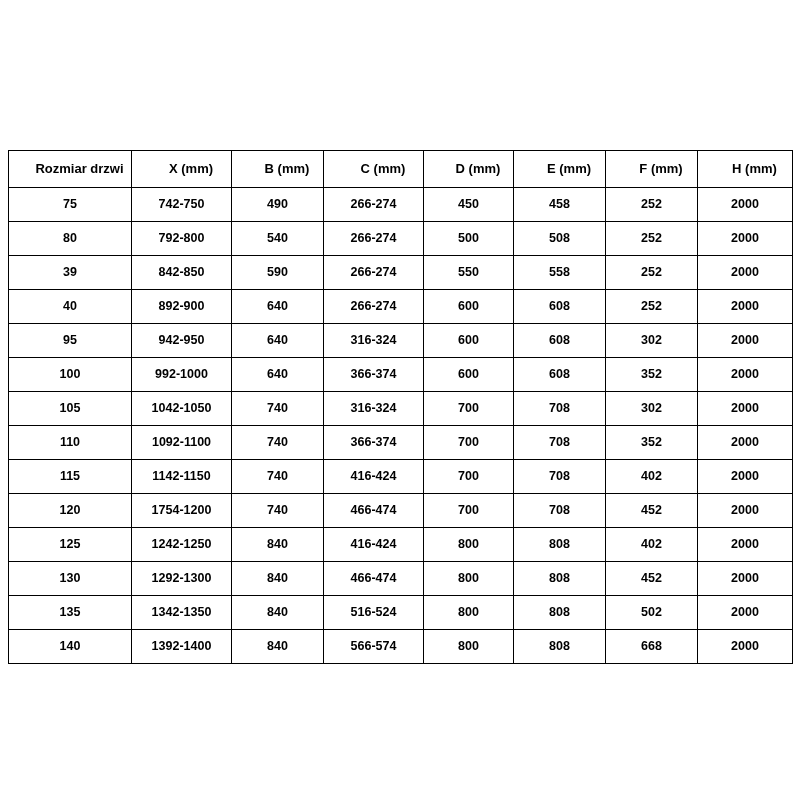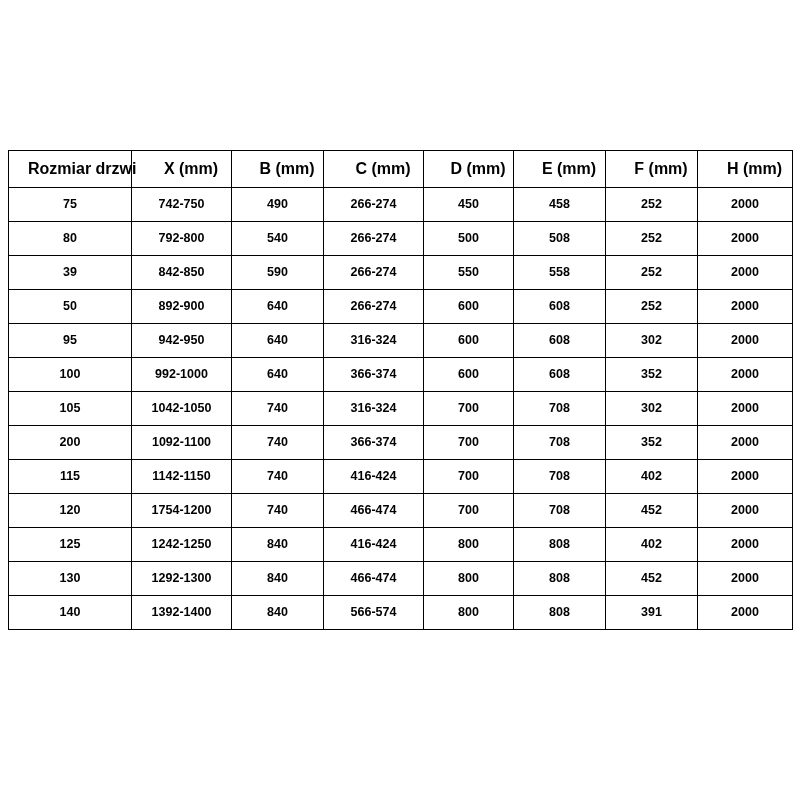--- a/index.html
+++ b/index.html
@@ -33,21 +33,21 @@
     vertical-align: middle;
     font-size: 12.5px;
     font-weight: bold;
     height: 33px;
     padding: 0;
     line-height: 1.1;
     white-space: nowrap;
   }
   table.size-table th {
     height: 36px;
-    font-size: 16px;
+    font-size: 13px;
     padding-left: 19px;
   }
   
   col.c0 { width: 123px; }
   col.c1 { width: 100px; }
   col.c2 { width: 92px; }
   col.c3 { width: 100px; }
   col.c4 { width: 90px; }
   col.c5 { width: 92px; }
   col.c6 { width: 92px; }
@@ -105,21 +105,21 @@
         <td>39</td>
         <td>842-850</td>
         <td>590</td>
         <td>266-274</td>
         <td>550</td>
         <td>558</td>
         <td>252</td>
         <td>2000</td>
       </tr>
       <tr>
-        <td>50</td>
+        <td>40</td>
         <td>892-900</td>
         <td>640</td>
         <td>266-274</td>
         <td>600</td>
         <td>608</td>
         <td>252</td>
         <td>2000</td>
       </tr>
       <tr>
         <td>95</td>
@@ -145,21 +145,21 @@
         <td>105</td>
         <td>1042-1050</td>
         <td>740</td>
         <td>316-324</td>
         <td>700</td>
         <td>708</td>
         <td>302</td>
         <td>2000</td>
       </tr>
       <tr>
-        <td>200</td>
+        <td>110</td>
         <td>1092-1100</td>
         <td>740</td>
         <td>366-374</td>
         <td>700</td>
         <td>708</td>
         <td>352</td>
         <td>2000</td>
       </tr>
       <tr>
         <td>115</td>
@@ -195,24 +195,34 @@
         <td>130</td>
         <td>1292-1300</td>
         <td>840</td>
         <td>466-474</td>
         <td>800</td>
         <td>808</td>
         <td>452</td>
         <td>2000</td>
       </tr>
       <tr>
+        <td>135</td>
+        <td>1342-1350</td>
+        <td>840</td>
+        <td>516-524</td>
+        <td>800</td>
+        <td>808</td>
+        <td>502</td>
+        <td>2000</td>
+      </tr>
+      <tr>
         <td>140</td>
         <td>1392-1400</td>
         <td>840</td>
         <td>566-574</td>
         <td>800</td>
         <td>808</td>
-        <td>391</td>
+        <td>668</td>
         <td>2000</td>
       </tr>
     </tbody>
   </table>
 </div>
 
 </body></html>

